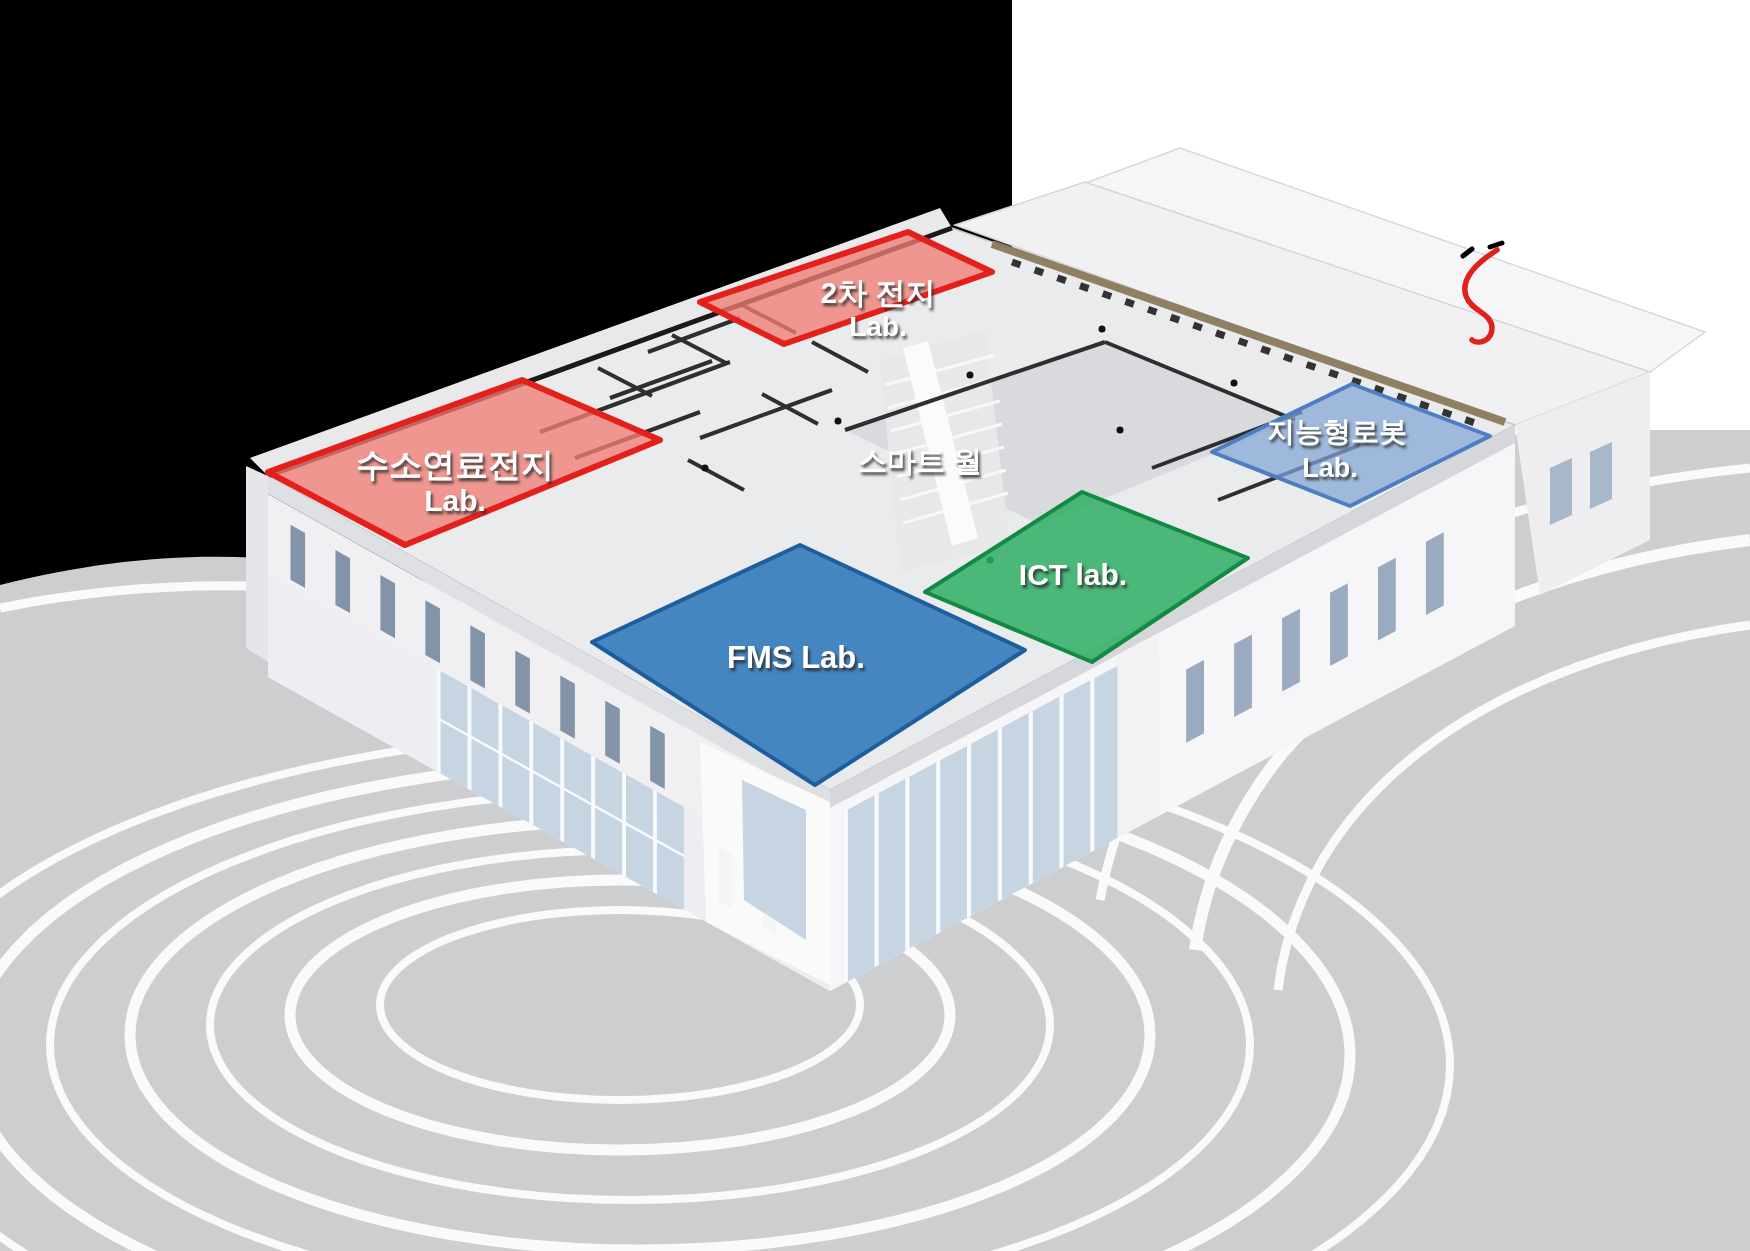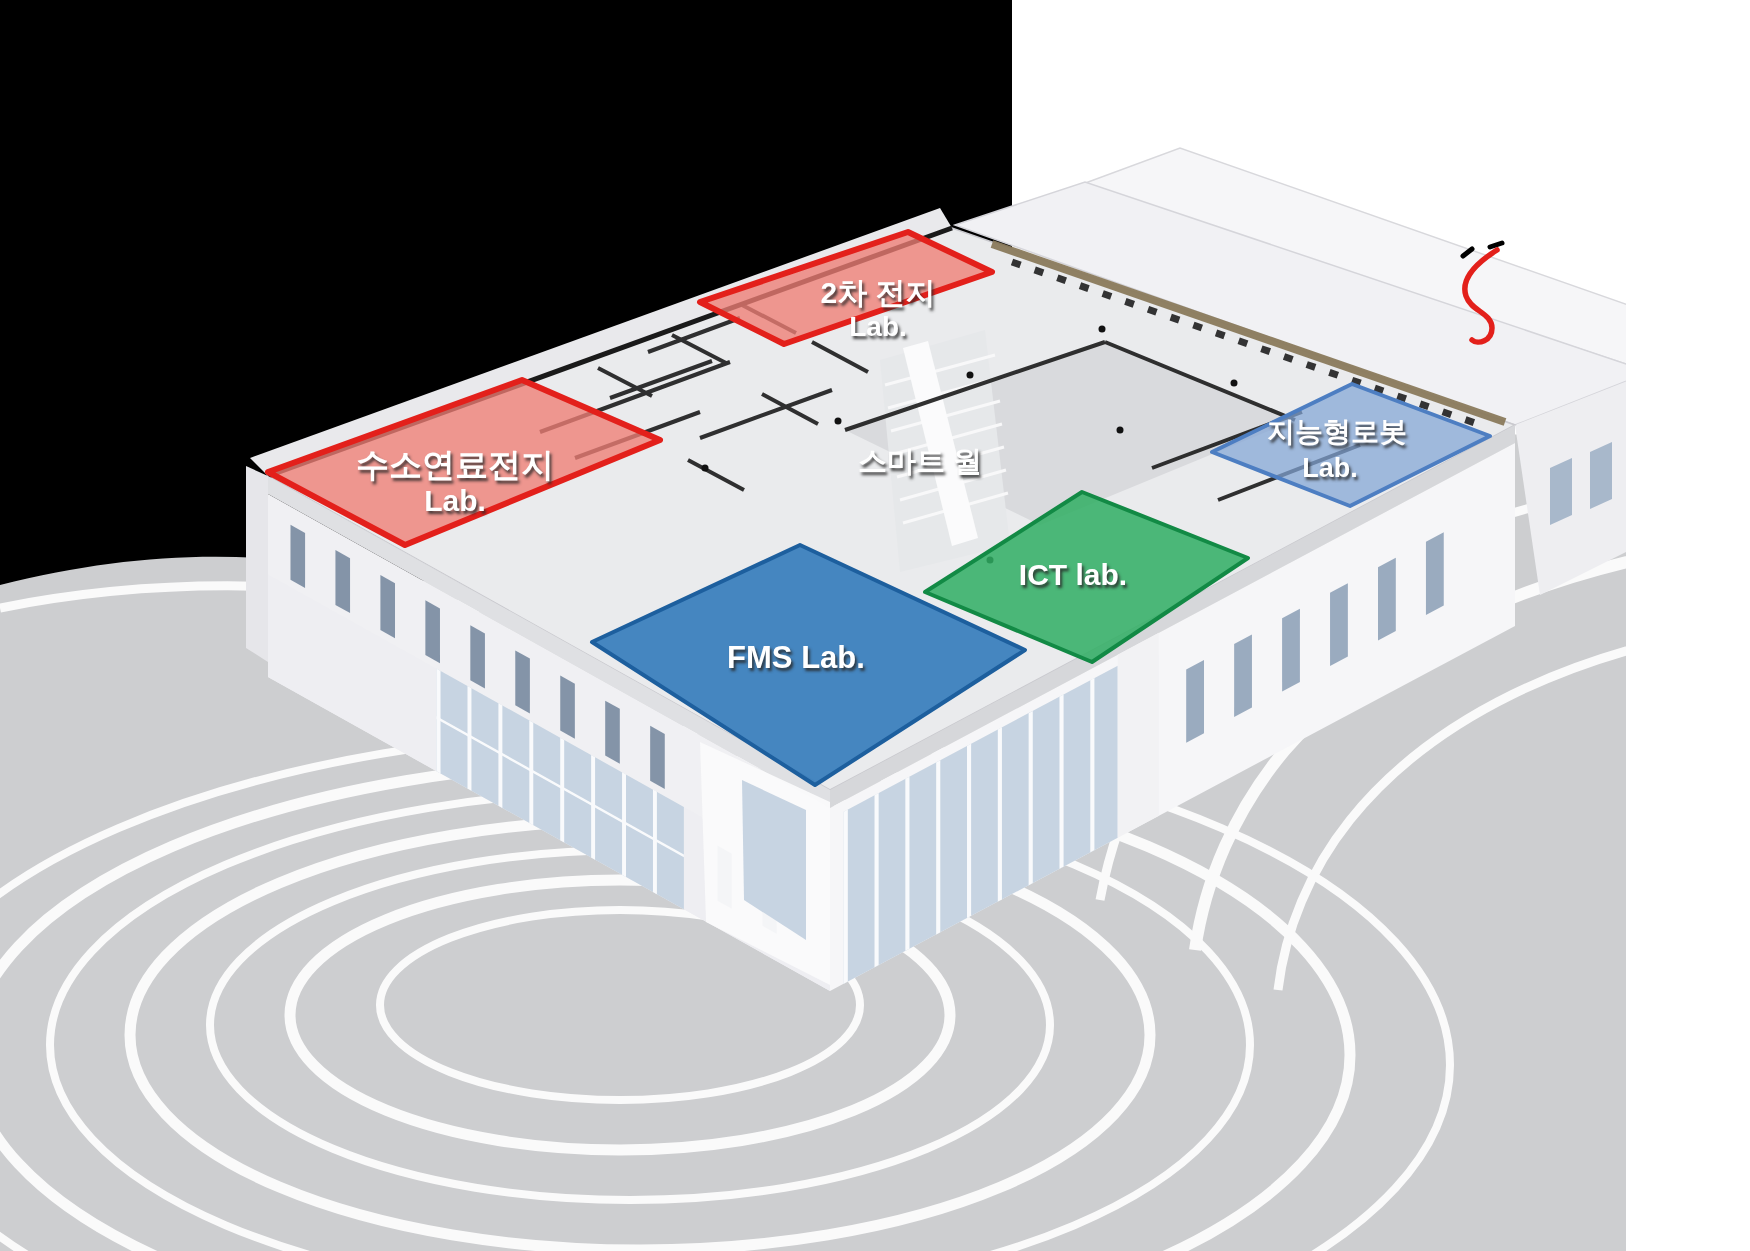--- a/index.html
+++ b/index.html
@@ -1,18 +1,18 @@
 <!DOCTYPE html>
 <html><head>
 <meta charset="utf-8">
 <style>
   html, body { margin: 0; padding: 0; }
   .canvas {
     position: relative;
-    width: 1626px;
+    width: 1750px;
     height: 1251px;
     overflow: hidden;
     background: #ffffff;
     font-family: "Liberation Sans", sans-serif;
   }
   .canvas svg { display: block; width: 1750px; height: 1251px; }
   .lbl {
     font-family: "Liberation Sans", sans-serif;
     font-weight: bold;
     fill: #ffffff;

